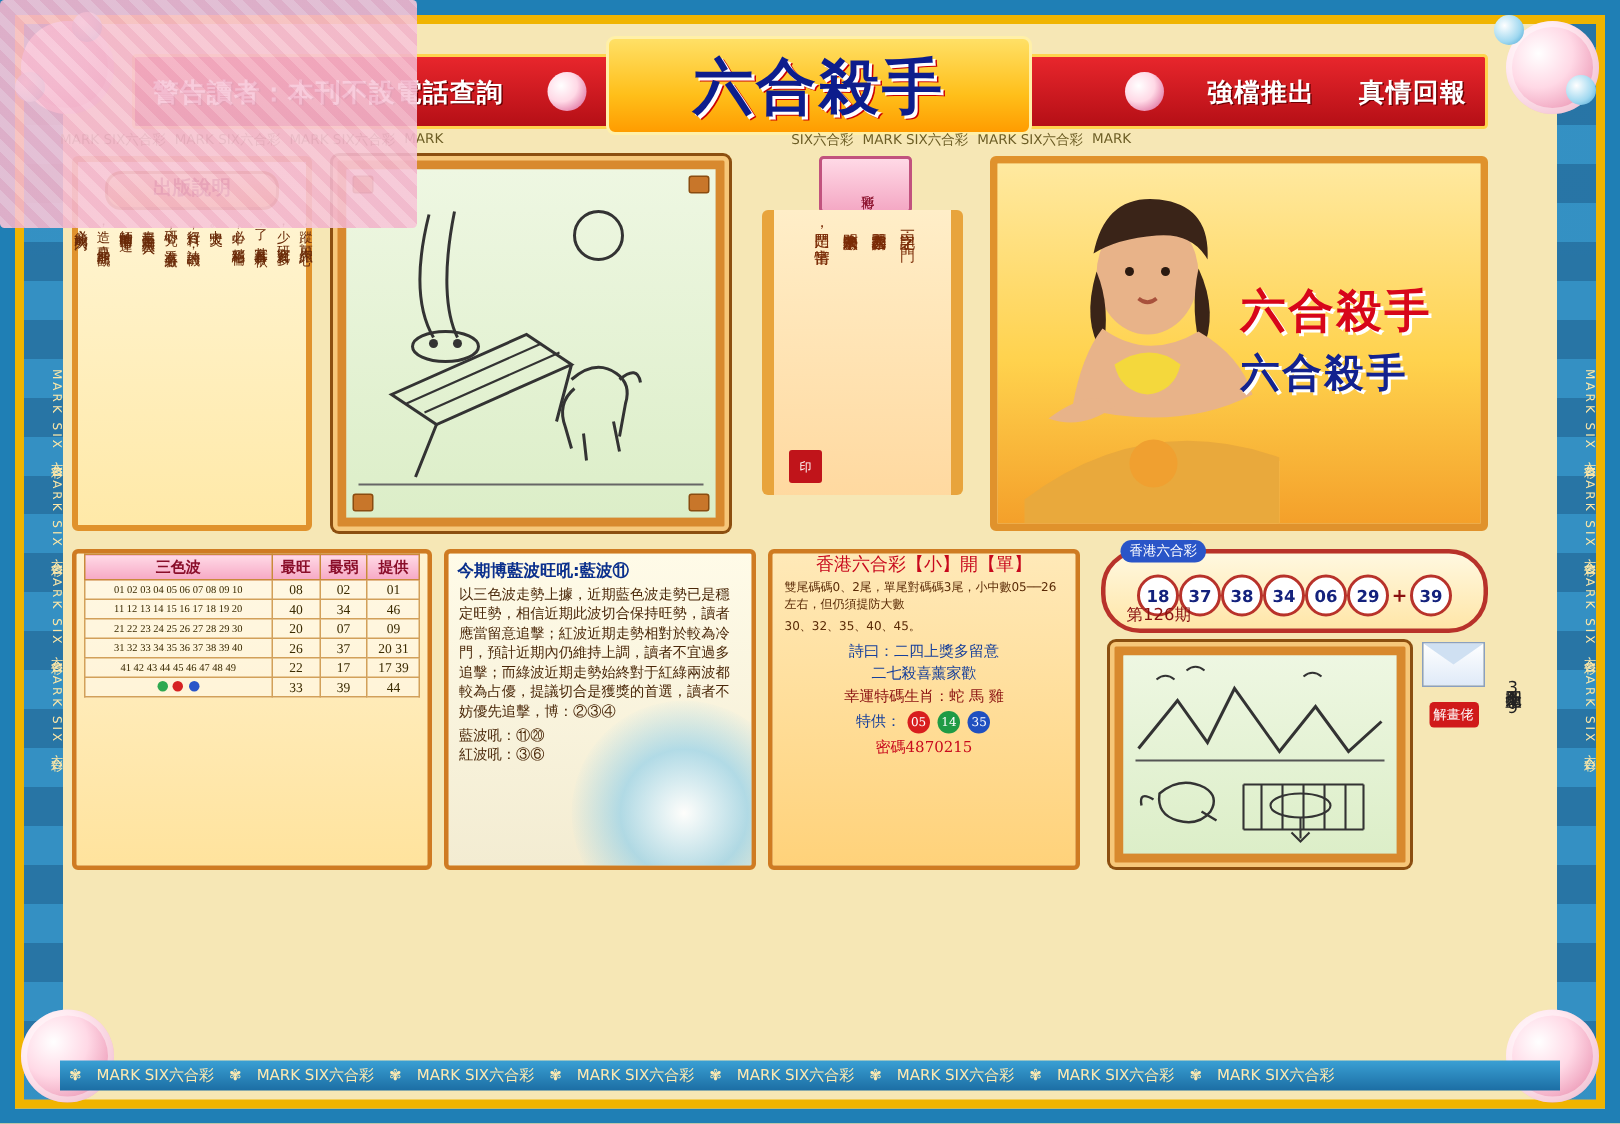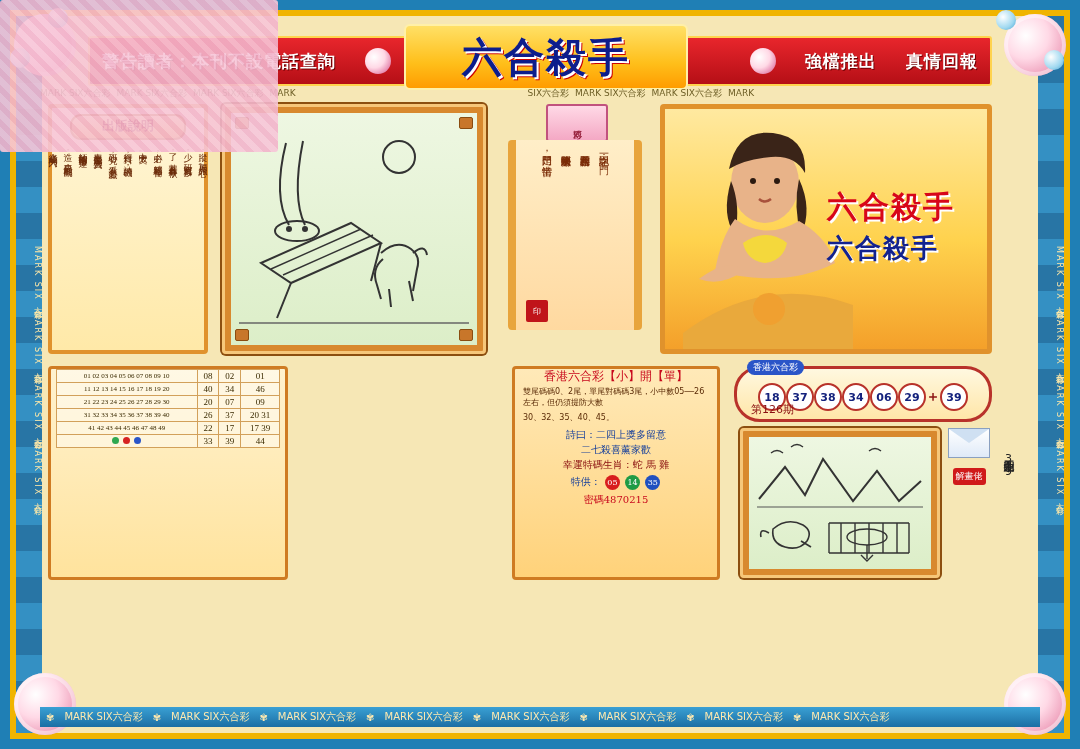--- a/index.html
+++ b/index.html
@@ -239,20 +239,26 @@
       <path d="M26 156 q30 -22 44 -8 q-22 16 -44 8z" fill="#e8b389"></path>
       <circle cx="96" cy="186" r="16" fill="#f0a030"></circle>
     </svg>
     <div class="logo-red">六合殺手</div>
     <div class="logo-blue">六合殺手</div>
   </div>
 
   <div class="panel" id="wavetable">
     <table class="wt">
       <tbody>
+          <tr>
+        <th>三色波</th>
+        <th>最旺</th>
+        <th>最弱</th>
+        <th>提供</th>
+      </tr>
       <tr>
         <td class="numcell">01 02 03 04 05 06 07 08 09 10</td>
         <td>08</td>
         <td>02</td>
         <td>01</td>
       </tr>
       <tr>
         <td class="numcell">11 12 13 14 15 16 17 18 19 20</td>
         <td>40</td>
         <td>34</td>
@@ -283,20 +289,27 @@
           <span class="dot b"></span>
         </td>
         <td>33</td>
         <td>39</td>
         <td>44</td>
       </tr>
     </tbody>
       </table>
   </div>
 
+  <div class="panel" id="bluewave">
+    <div class="t">今期博藍波旺吼:藍波⑪</div>
+    <div class="p">以三色波走勢上據，近期藍色波走勢已是穩定旺勢，相信近期此波切合保持旺勢，讀者應當留意追擊；紅波近期走勢相對於較為冷門，預計近期內仍維持上調，讀者不宜過多追擊；而綠波近期走勢始終對于紅綠兩波都較為占優，提議切合是獲獎的首選，讀者不妨優先追擊，博：②③④</div>
+    <div class="p" style="margin-top:3px">藍波吼：⑪⑳</div>
+    <div class="p">紅波吼：③⑥</div>
+    <div class="swirl"></div>
+  </div>
 
   <div class="panel" id="material">
     <div class="l" style="color:#c8081c;font-size:12px;">香港六合彩【小】開【單】</div>
     <div class="sm">雙尾碼碼0、2尾，單尾對碼碼3尾，小中數05──26左右，但仍須提防大數</div>
     <div class="sm">30、32、35、40、45。</div>
     <div class="l" style="margin-top:2px;"><span>詩曰：</span><span>二四上獎多留意</span></div>
     <div class="l"><span>二七殺喜薰家歡</span></div>
     <div class="l" style="color:#8a1010;"><span>幸運特碼生肖：</span><span>蛇 馬 雞</span></div>
     <div class="l" style="margin-top:2px;">
       <span>特供：</span>

